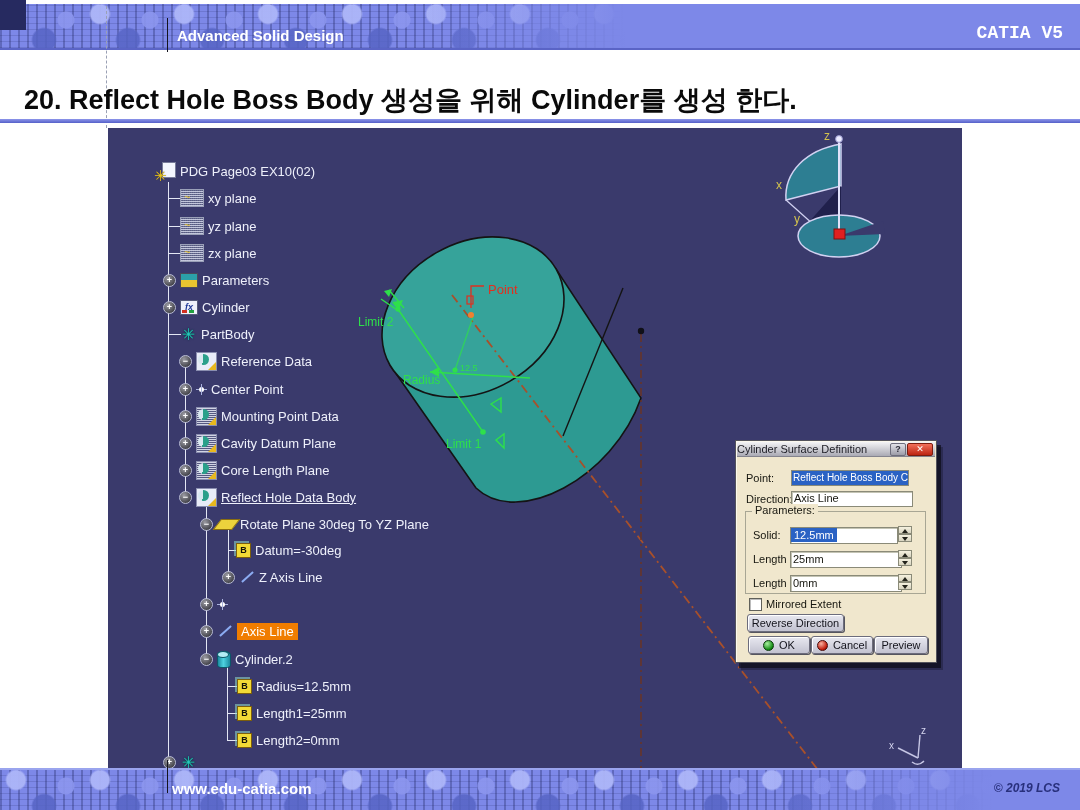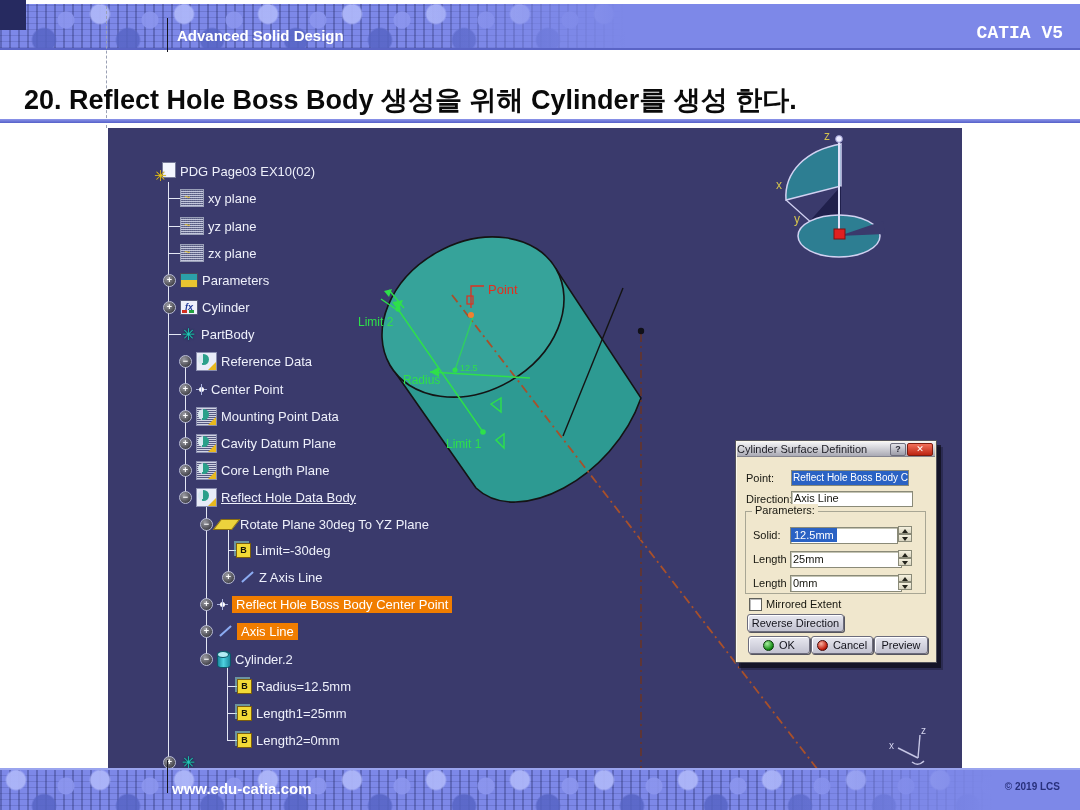--- a/index.html
+++ b/index.html
@@ -300,33 +300,32 @@
       </span>
     <span class="lbl ul">Reflect Hole Data Body</span>
   </div>
   <div class="trow" style="left:92px;top:386px;">
     <span class="exp">−</span>
     <span class="ic ic-rplane"></span>
     <span class="lbl">Rotate Plane 30deg To YZ Plane</span>
   </div>
   <div class="trow" style="left:128px;top:412px;">
     <span class="ic ic-B">B</span>
-    <span class="lbl">Limit=-30deg</span>
+    <span class="lbl">Datum=-30deg</span>
   </div>
   <div class="trow" style="left:114px;top:439px;">
     <span class="exp">+</span>
     <span class="ic ic-line"></span>
     <span class="lbl">Z Axis Line</span>
   </div>
   <div class="trow" style="left:92px;top:466px;">
     <span class="exp">+</span>
     <span class="ic ic-point">
         <b></b>
       </span>
-    <span class="lbl hl">Reflect Hole Boss Body Center Point</span>
   </div>
   <div class="trow" style="left:92px;top:493px;">
     <span class="exp">+</span>
     <span class="ic ic-line"></span>
     <span class="lbl hl">Axis Line</span>
   </div>
   <div class="trow" style="left:92px;top:521px;">
     <span class="exp">−</span>
     <span class="ic ic-cyl"></span>
     <span class="lbl">Cylinder.2</span>
@@ -413,15 +412,15 @@
   </div>
   <div class="pushbtn" style="left:138px;top:195px;width:52px;height:16px;">
     <span>Preview</span>
   </div>
 </div>
 
 <div class="abs band" style="left:0;top:768px;width:1080px;height:42px;border-top:2px solid #9aa4ee;">
   <div class="pattern"></div>
   <div class="fade ftr-fade"></div>
   <span class="band-text" style="left:172px;top:10px;">www.edu-catia.com</span>
-  <span class="band-text" style="right:20px;top:11px;color:#28307c;font-size:10px;">© 2019 LCS</span>
+  <span class="band-text" style="right:20px;top:11px;color:#28307c;font-size:12px;font-style:italic;">© 2019 LCS</span>
 </div>
 <div class="abs black-bar" style="left:167px;top:760px;height:33px;"></div>
 
 </body></html>

